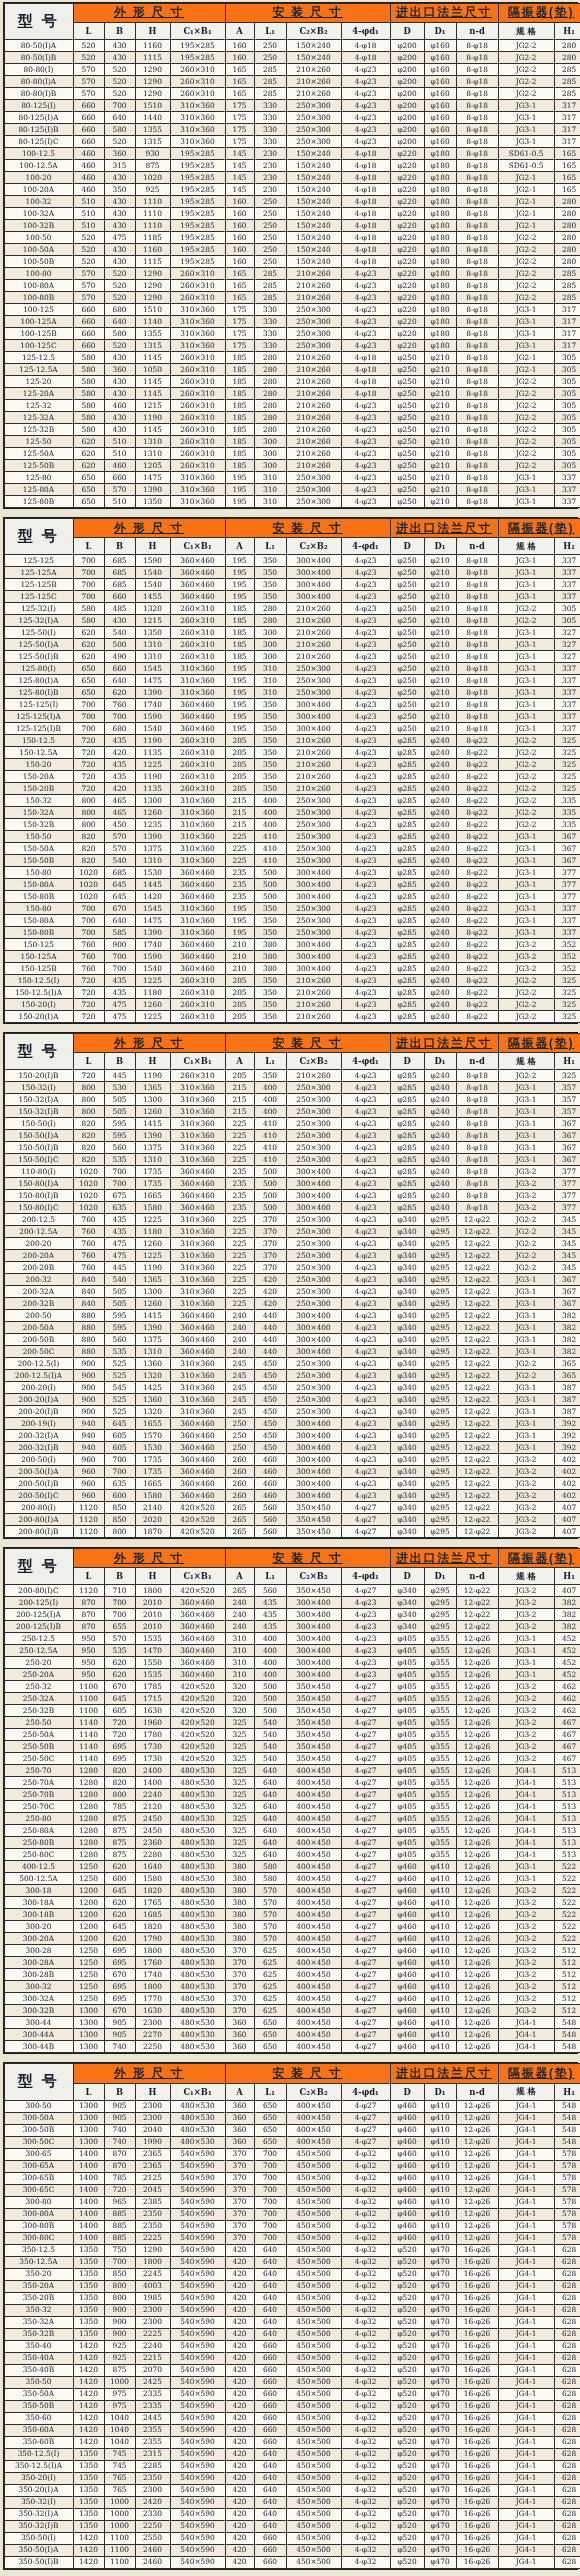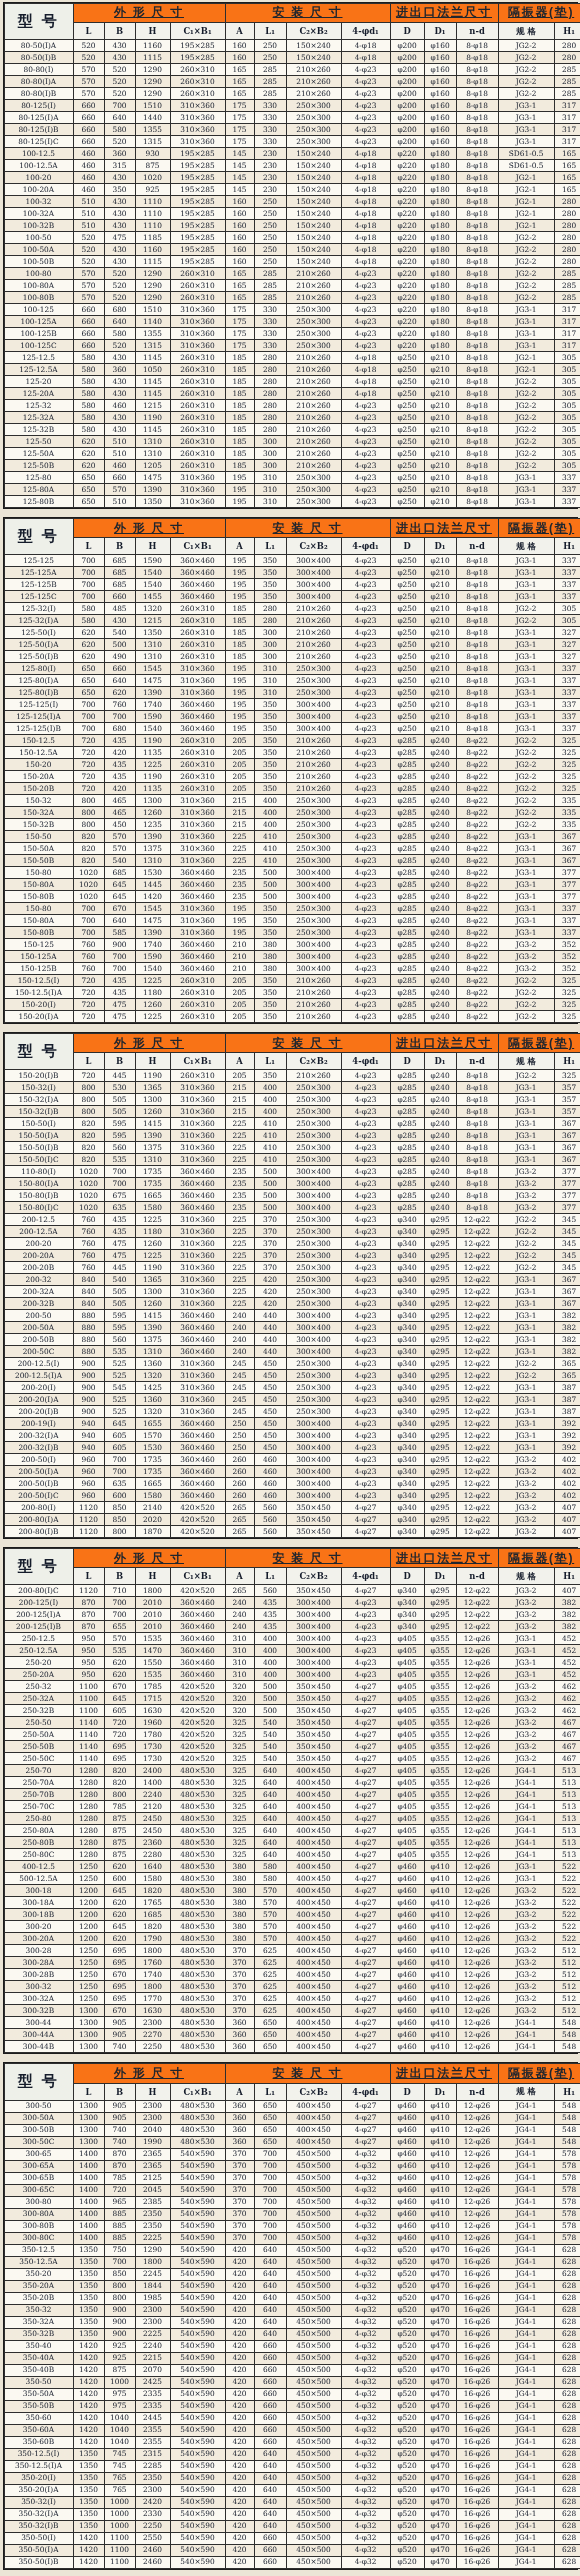--- a/index.html
+++ b/index.html
@@ -3029,21 +3029,21 @@
               <td>φ520</td>
               <td>φ470</td>
               <td>16-φ26</td>
               <td>JG4-1</td>
               <td>628</td>
             </tr>
             <tr>
               <td class="model-cell">350-20A</td>
               <td>1350</td>
               <td>800</td>
-              <td>1844</td>
+              <td>4003</td>
               <td>540×590</td>
               <td>420</td>
               <td>640</td>
               <td>450×500</td>
               <td>4-φ32</td>
               <td>φ520</td>
               <td>φ470</td>
               <td>16-φ26</td>
               <td>JG4-1</td>
               <td>628</td>

